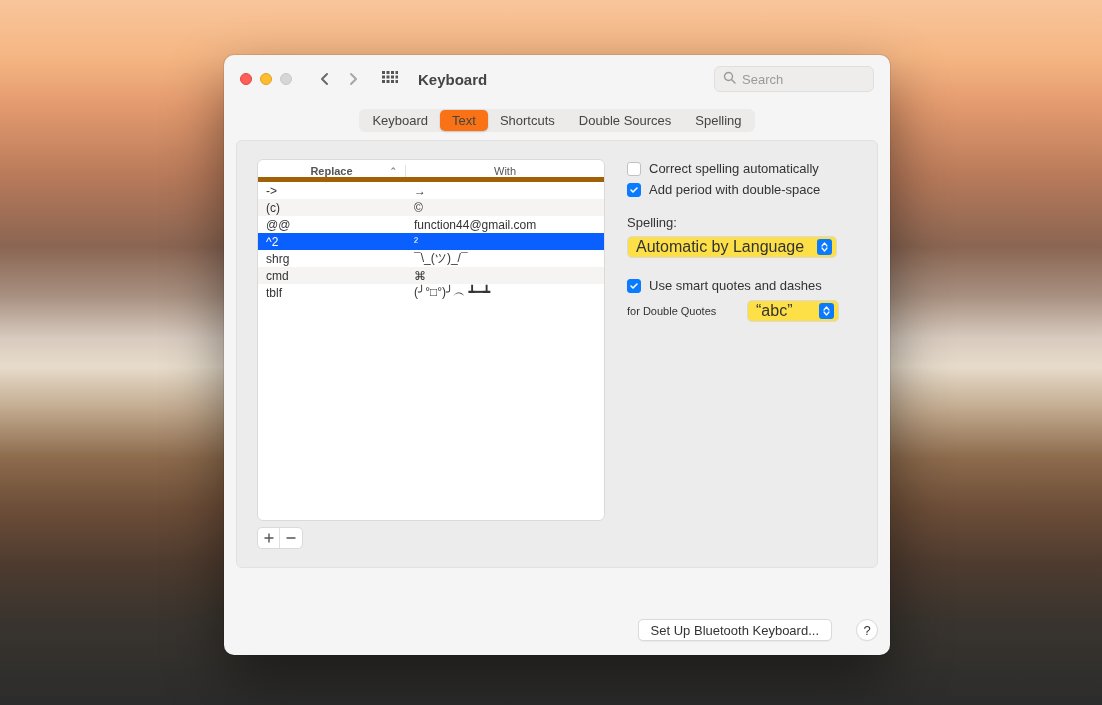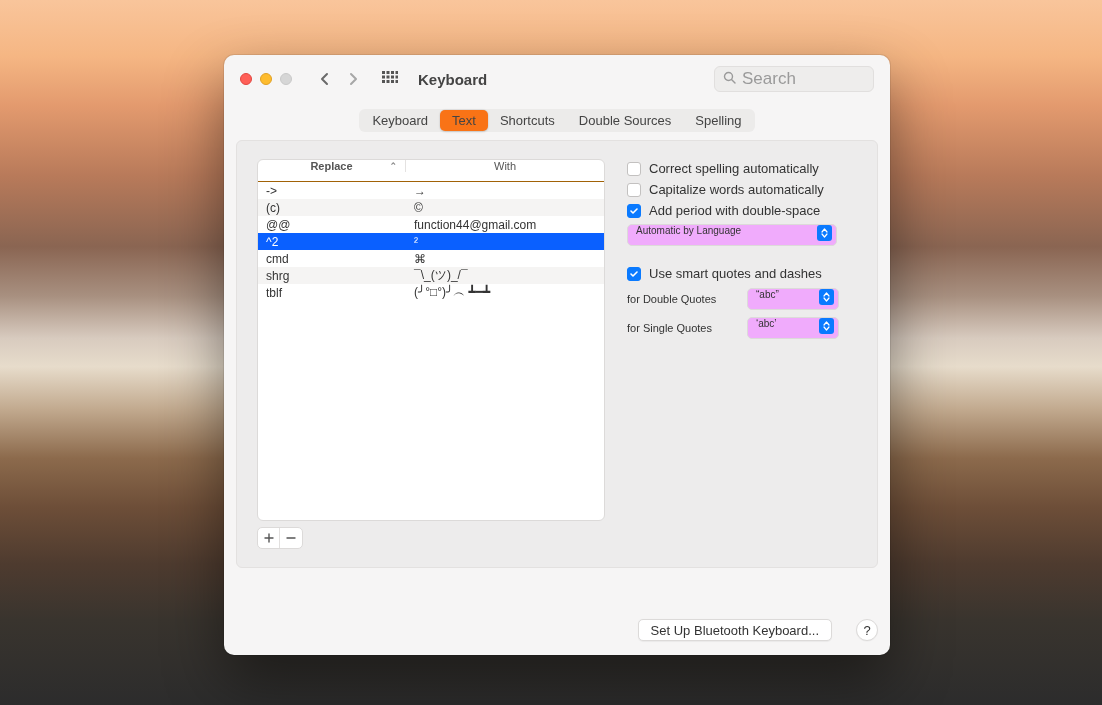--- a/index.html
+++ b/index.html
@@ -46,21 +46,21 @@
       width: 160px; height: 26px;
       background: #eeedec;
       border: 1px solid #e1dfde;
       border-radius: 6px;
       display: flex; align-items: center;
       padding: 0 8px; gap: 6px;
       color: #8a8a8a;
     }
     .search input {
       border: none; background: transparent; outline: none;
-      font-size: 17px; color: #444; width: 100%;
+      font-size: 13px; color: #444; width: 100%;
     }
     .search input::placeholder { color: #9a9a9a; }
 
     .tabs {
       display: flex; justify-content: center; align-items: center;
       padding: 6px 0 8px;
     }
     .segmented {
       display: inline-flex;
       background: #ecebea;
@@ -95,24 +95,24 @@
       background: #ffffff;
       border: 1px solid #dcdad9;
       border-radius: 6px;
       overflow: hidden;
       height: 362px;
       display: flex; flex-direction: column;
     }
     .thead {
       display: flex;
       height: 22px;
-      border-bottom: 1px solid #a16207;
+      border-bottom: 5px solid #a16207;
       font-size: 11px;
       color: #555;
-      align-items: flex-start;
+      align-items: flex-end;
     }
     .th-replace { width: 148px; text-align: center; font-weight: 600; position: relative; border-right: 1px solid #e4e2e1; display:flex; align-items:center; justify-content:center; }
     .th-with { flex: 1; text-align: center; font-weight: 400; }
     .sort-caret {
       position: absolute; right: 8px; top: 50%; transform: translateY(-50%);
       font-size: 9px; color: #8a8a8a;
     }
     .tbody { flex: 1; overflow-y: auto; }
     .trow {
       display: flex; height: 17px; font-size: 12px; align-items: center;
@@ -152,26 +152,26 @@
     .chk.checked {
       background: #0a7aff;
       border-color: #0a7aff;
     }
     .chk.checked svg { display: block; }
     .chk svg { display: none; width: 10px; height: 10px; }
 
     .section-label { font-size: 13px; color: #333; margin-top: 18px; margin-bottom: 6px; }
     .popup {
       height: 22px;
-      background: #f0abfc;
+      background: #fde047;
       border: 1px solid #dcdad9;
       border-radius: 5px;
-      display: flex; 
+      display: flex; align-items: center;
       padding: 0 4px 0 8px;
-      font-size: 10px;
+      font-size: 16px;
       position: relative;
     }
     .popup .stepper {
       width: 15px; height: 16px;
       background: #0a7aff;
       border-radius: 3px;
       margin-left: auto;
       display: flex; flex-direction: column; align-items: center; justify-content: center;
       gap: 0px;
     }
@@ -288,26 +288,26 @@
             </div>
             <div class="trow">
               <div class="td-replace">@@</div>
               <div class="td-with">function44@gmail.com</div>
             </div>
             <div class="trow selected">
               <div class="td-replace">^2</div>
               <div class="td-with">²</div>
             </div>
             <div class="trow">
+              <div class="td-replace">shrg</div>
+              <div class="td-with">¯\_(ツ)_/¯</div>
+            </div>
+            <div class="trow">
               <div class="td-replace">cmd</div>
               <div class="td-with">⌘</div>
-            </div>
-            <div class="trow">
-              <div class="td-replace">shrg</div>
-              <div class="td-with">¯\_(ツ)_/¯</div>
             </div>
             <div class="trow">
               <div class="td-replace">tblf</div>
               <div class="td-with">(╯°□°)╯︵ ┻━┻</div>
             </div>
           </div>
       </div>
       <div class="add-remove">
         <div class="ar-btn">
           <svg width="10" height="10" viewBox="0 0 10 10">
@@ -323,34 +323,29 @@
     </div>
 
     <div class="options">
       <div class="chk-row">
         <span class="chk" id="chk1">
           
         </span>
         <span>Correct spelling automatically</span>
       </div>
       <div class="chk-row">
-        <span class="chk" id="chk2">
-          
-        </span>
-        <span>Capitalize words automatically</span>
-      </div>
-      <div class="chk-row">
         <span class="chk checked" id="chk3">
           <svg viewBox="0 0 10 10">
               <path d="M2 5 L4 7 L8 3" stroke="#fff" stroke-width="1.6" fill="none" stroke-linecap="round" stroke-linejoin="round"></path>
             </svg>
         </span>
         <span>Add period with double-space</span>
       </div>
 
+      <div class="section-label">Spelling:</div>
       <div class="popup popup-full">
         <span>Automatic by Language</span>
         <span class="stepper">
           <svg viewBox="0 0 7 5">
               <path d="M1 4 L3.5 1 L6 4" stroke="#fff" stroke-width="1.2" fill="none" stroke-linecap="round" stroke-linejoin="round"></path>
             </svg>
           <svg viewBox="0 0 7 5">
               <path d="M1 1 L3.5 4 L6 1" stroke="#fff" stroke-width="1.2" fill="none" stroke-linecap="round" stroke-linejoin="round"></path>
             </svg>
         </span>
@@ -372,34 +367,20 @@
           <span class="stepper">
             <svg viewBox="0 0 7 5">
                 <path d="M1 4 L3.5 1 L6 4" stroke="#fff" stroke-width="1.2" fill="none" stroke-linecap="round" stroke-linejoin="round"></path>
               </svg>
             <svg viewBox="0 0 7 5">
                 <path d="M1 1 L3.5 4 L6 1" stroke="#fff" stroke-width="1.2" fill="none" stroke-linecap="round" stroke-linejoin="round"></path>
               </svg>
           </span>
         </div>
       </div>
-      <div class="quotes-row">
-        <span class="lbl">for Single Quotes</span>
-        <div class="popup popup-small">
-          <span>‘abc’</span>
-          <span class="stepper">
-            <svg viewBox="0 0 7 5">
-                <path d="M1 4 L3.5 1 L6 4" stroke="#fff" stroke-width="1.2" fill="none" stroke-linecap="round" stroke-linejoin="round"></path>
-              </svg>
-            <svg viewBox="0 0 7 5">
-                <path d="M1 1 L3.5 4 L6 1" stroke="#fff" stroke-width="1.2" fill="none" stroke-linecap="round" stroke-linejoin="round"></path>
-              </svg>
-          </span>
-        </div>
-      </div>
     </div>
   </div>
 
   <div style="flex:1"></div>
 
   <div class="footer">
     <div class="btn">Set Up Bluetooth Keyboard...</div>
     <div class="btn help-btn">?</div>
   </div>
 

